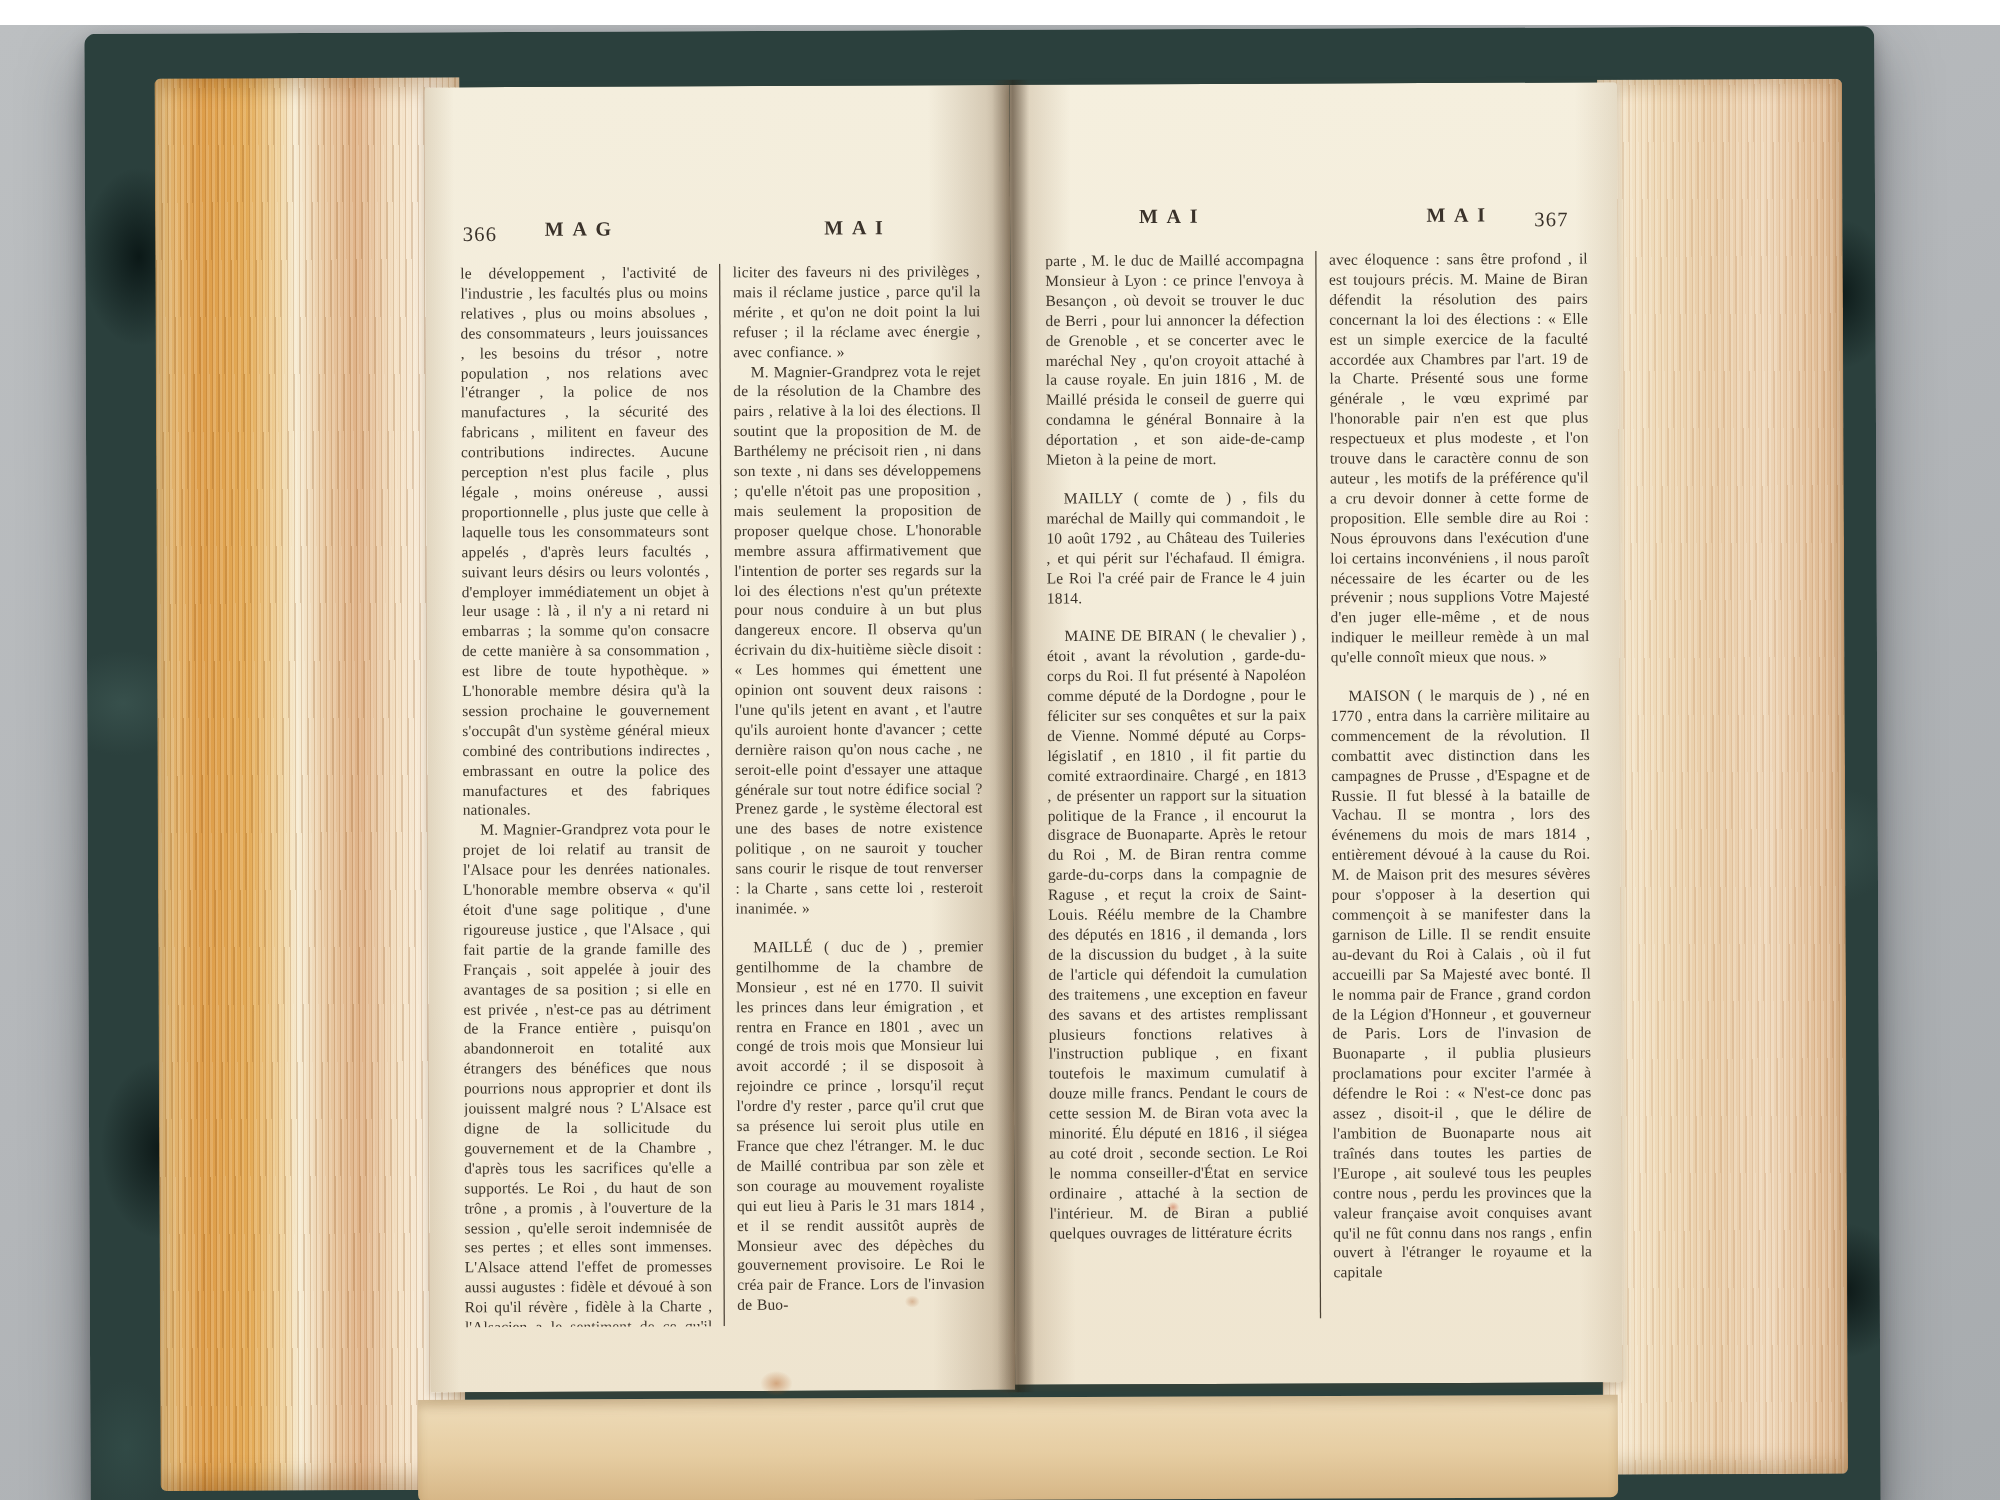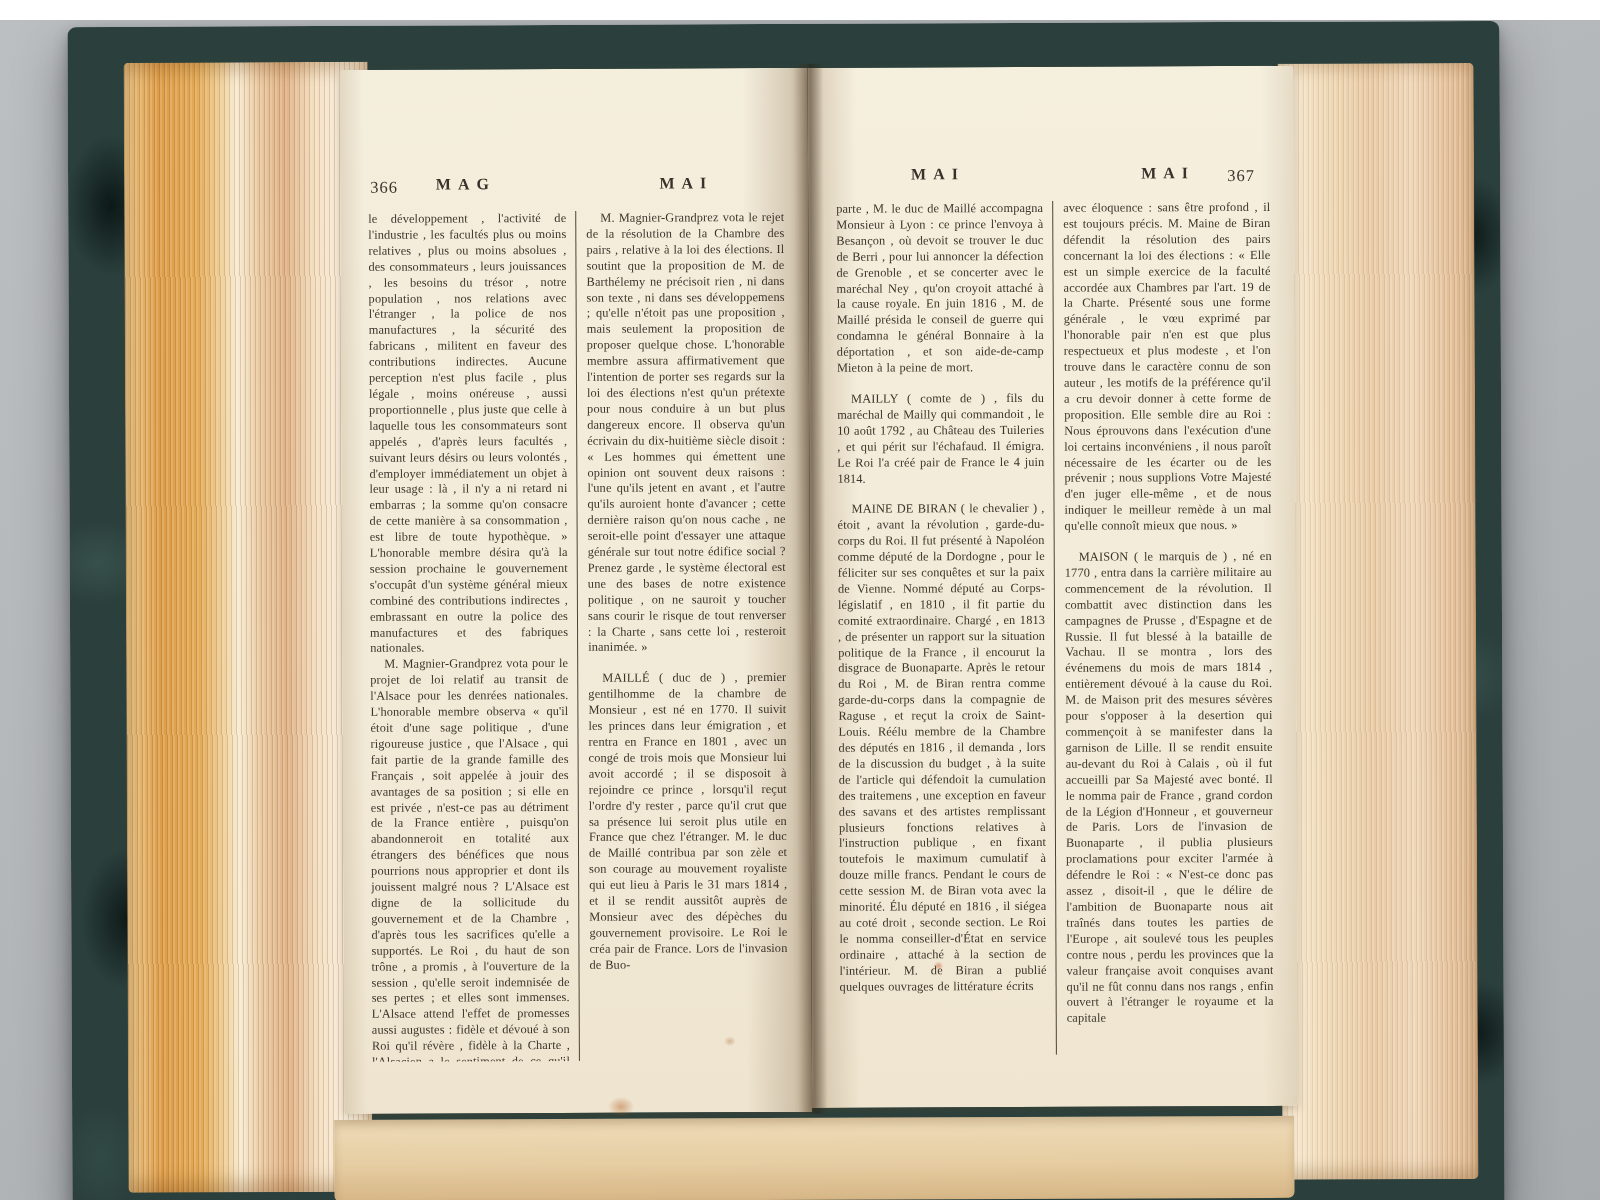--- a/index.html
+++ b/index.html
@@ -83,20 +83,21 @@
           <span class="pnum at-left">366</span>
           <span class="rt c1">MAG</span>
           <span class="rt c2">MAI</span>
         </div>
         <div class="cols">
           <div class="col c1">
             <p class="cont">le développement , l'activité de l'industrie , les facultés plus ou moins relatives , plus ou moins absolues , des consommateurs , leurs jouissances , les besoins du trésor , notre population , nos relations avec l'étranger , la police de nos manufactures , la sécurité des fabricans , militent en faveur des contributions indirectes. Aucune perception n'est plus facile , plus légale , moins onéreuse , aussi proportionnelle , plus juste que celle à laquelle tous les consommateurs sont appelés , d'après leurs facultés , suivant leurs désirs ou leurs volontés , d'employer immédiatement un objet à leur usage : là , il n'y a ni retard ni embarras ; la somme qu'on consacre de cette manière à sa consommation , est libre de toute hypothèque. » L'honorable membre désira qu'à la session prochaine le gouvernement s'occupât d'un système général mieux combiné des contributions indirectes , embrassant en outre la police des manufactures et des fabriques nationales.</p>
             <p>M. Magnier-Grandprez vota pour le projet de loi relatif au transit de l'Alsace pour les denrées nationales. L'honorable membre observa « qu'il étoit d'une sage politique , d'une rigoureuse justice , que l'Alsace , qui fait partie de la grande famille des Français , soit appelée à jouir des avantages de sa position ; si elle en est privée , n'est-ce pas au détriment de la France entière , puisqu'on abandonneroit en totalité aux étrangers des bénéfices que nous pourrions nous approprier et dont ils jouissent malgré nous ? L'Alsace est digne de la sollicitude du gouvernement et de la Chambre , d'après tous les sacrifices qu'elle a supportés. Le Roi , du haut de son trône , a promis , à l'ouverture de la session , qu'elle seroit indemnisée de ses pertes ; et elles sont immenses. L'Alsace attend l'effet de promesses aussi augustes : fidèle et dévoué à son Roi qu'il révère , fidèle à la Charte , l'Alsacien a le sentiment de ce qu'il voit ; il ne sait point sol-</p>
           </div>
           <div class="col c2">
+            <p class="cont">liciter des faveurs ni des privilèges , mais il réclame justice , parce qu'il la mérite , et qu'on ne doit point la lui refuser ; il la réclame avec énergie , avec confiance. »</p>
             <p>M. Magnier-Grandprez vota le rejet de la résolution de la Chambre des pairs , relative à la loi des élections. Il soutint que la proposition de M. de Barthélemy ne précisoit rien , ni dans son texte , ni dans ses développemens ; qu'elle n'étoit pas une proposition , mais seulement la proposition de proposer quelque chose. L'honorable membre assura affirmativement que l'intention de porter ses regards sur la loi des élections n'est qu'un prétexte pour nous conduire à un but plus dangereux encore. Il observa qu'un écrivain du dix-huitième siècle disoit : « Les hommes qui émettent une opinion ont souvent deux raisons : l'une qu'ils jetent en avant , et l'autre qu'ils auroient honte d'avancer ; cette dernière raison qu'on nous cache , ne seroit-elle point d'essayer une attaque générale sur tout notre édifice social ? Prenez garde , le système électoral est une des bases de notre existence politique , on ne sauroit y toucher sans courir le risque de tout renverser : la Charte , sans cette loi , resteroit inanimée. »</p>
             <p class="gap">MAILLÉ ( duc de ) , premier gentilhomme de la chambre de Monsieur , est né en 1770. Il suivit les princes dans leur émigration , et rentra en France en 1801 , avec un congé de trois mois que Monsieur lui avoit accordé ; il se disposoit à rejoindre ce prince , lorsqu'il reçut l'ordre d'y rester , parce qu'il crut que sa présence lui seroit plus utile en France que chez l'étranger. M. le duc de Maillé contribua par son zèle et son courage au mouvement royaliste qui eut lieu à Paris le 31 mars 1814 , et il se rendit aussitôt auprès de Monsieur avec des dépèches du gouvernement provisoire. Le Roi le créa pair de France. Lors de l'invasion de Buo-</p>
           </div>
         </div>
       </div>
     </div>
 
     <div class="page right">
       <div class="page-inner">
         <div class="head">

